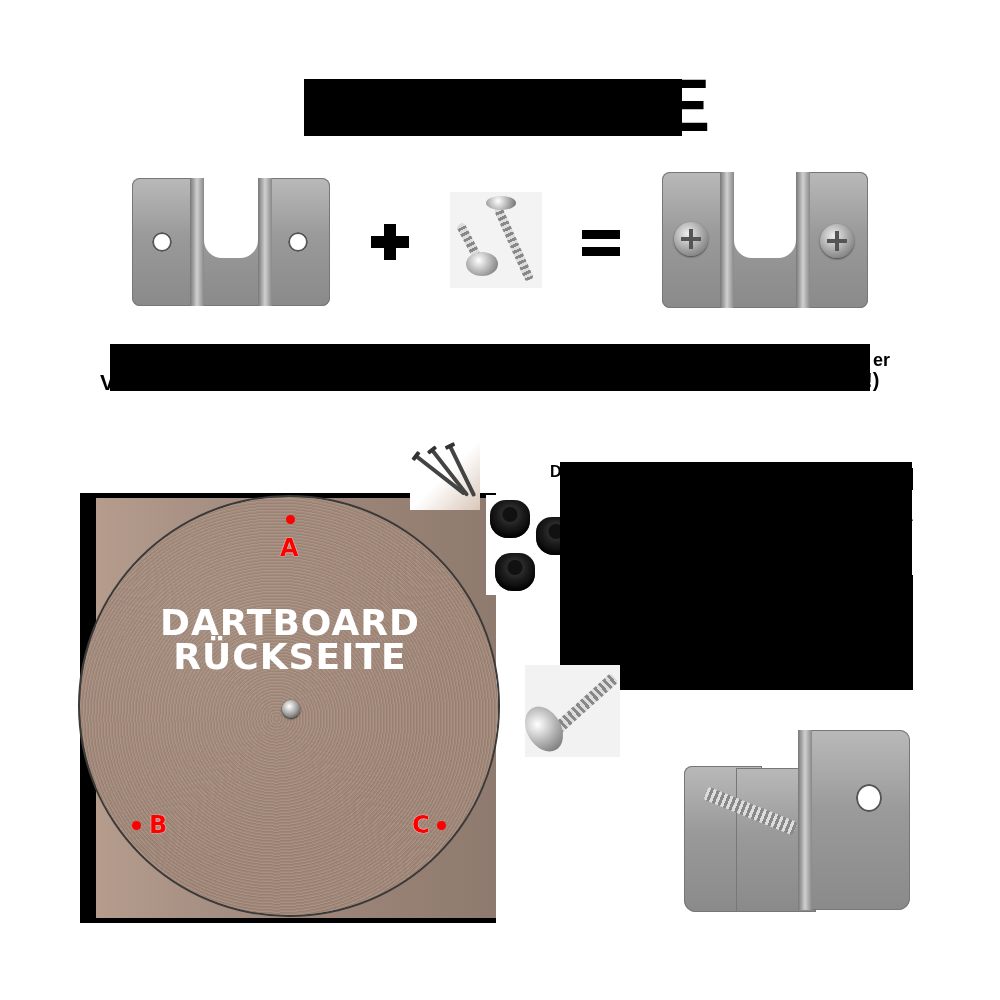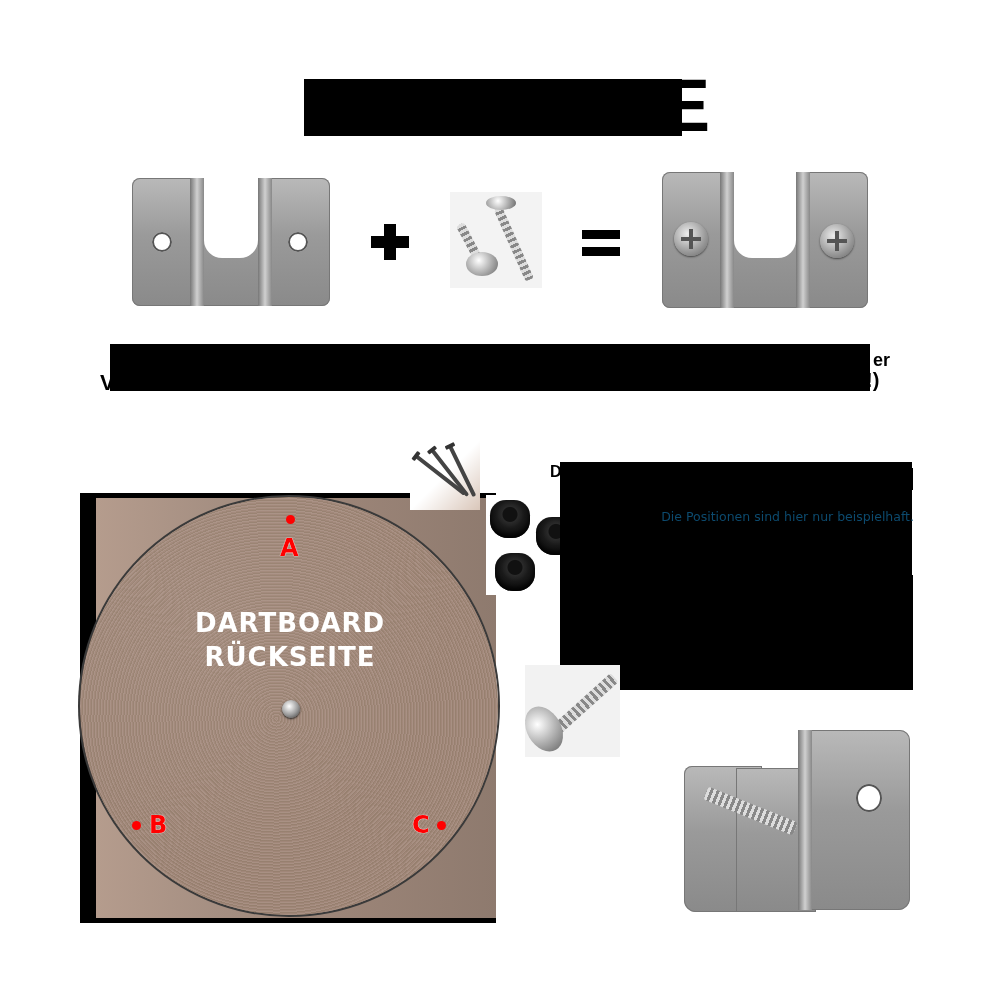--- a/index.html
+++ b/index.html
@@ -53,41 +53,41 @@
     
     .board-frame { left: 80px; top: 493px; width: 416px; height: 430px; background: #000; }
     .board-bg { left: 96px; top: 498px; width: 400px; height: 420px;
         background: linear-gradient(90deg,#b59c8d 0%,#a58f82 30%,#9c8578 60%,#8e7a6e 100%); }
     .board-circle { left: 80px; top: 497px; width: 418px; height: 418px; border-radius: 50%;
         background:
           radial-gradient(circle at 30% 30%, rgba(255,255,255,0.06), rgba(0,0,0,0) 60%),
           repeating-radial-gradient(circle at 47% 53%, #a08678 0 1px, #a89083 1px 2px, #97806f 2px 3px);
         box-shadow: 0 0 0 2px #3a3a3a; }
     .board-title { left: 150px; top: 606px; width: 280px; text-align: center; color: #fff;
-        font-weight: bold; font-size: 26px; line-height: 34px; letter-spacing: 1px;
+        font-weight: bold; font-size: 36px; line-height: 34px; letter-spacing: 1px;
         font-family: "DejaVu Sans", sans-serif; }
     .center-screw { left: 282px; top: 700px; width: 18px; height: 18px; border-radius: 50%;
         background: radial-gradient(circle at 40% 35%, #fff, #999 55%, #333); box-shadow: 0 1px 2px #222; }
     .marker-dot { width: 9px; height: 9px; border-radius: 50%; background: #ff0000; }
     .marker-lbl { color: #ff0000; font-weight: bold; font-size: 24px; line-height: 26px;
         font-family: "DejaVu Sans", sans-serif; text-shadow: 0 0 1px #fff, 0 0 1px #fff; }
 
     
     .nails { left: 410px; top: 440px; width: 70px; height: 70px; background: linear-gradient(135deg,#fff 0,#fff 50%, #d9c6b9 100%); }
     .nail { position: absolute; height: 4px; background: #444; transform-origin: left center; border-radius: 2px; }
     .nail::before { content:""; position:absolute; left:-2px; top:-3px; width:4px; height:10px; background:#333; border-radius:1px; }
     .bumper-bg { left: 486px; top: 495px; width: 74px; height: 100px; background: #fff; }
     .bumper { width: 40px; height: 38px; border-radius: 40% 40% 45% 45%;
         background: radial-gradient(circle at 50% 38%, #111 0 7px, #2a2a2a 8px, #1a1a1a 14px, #0d0d0d 100%);
         box-shadow: inset 0 -4px 6px #000; }
 
     
     .info-bar { left: 560px; top: 462px; width: 352px; height: 228px; }
     .info-peek-d { left: 550px; top: 463px; font-weight: bold; font-size: 16px; color: #000; }
-    .info-note { right: 86px; top: 507px; text-align: right; color: #0c4a6e;
+    .info-note { right: 86px; top: 507px; text-align: right; color: #000000;
         font-size: 12.5px; line-height: 20px; font-family: "DejaVu Sans", sans-serif; }
     .info-edge { width: 3px; background: #000; }
 
     .screw-big { left: 525px; top: 665px; width: 95px; height: 92px; background: #f2f2f2; }
 
     .bracket-side { left: 678px; top: 728px; width: 236px; height: 190px; background: #fff; }
   </style>
 </head>
 <body>
 

